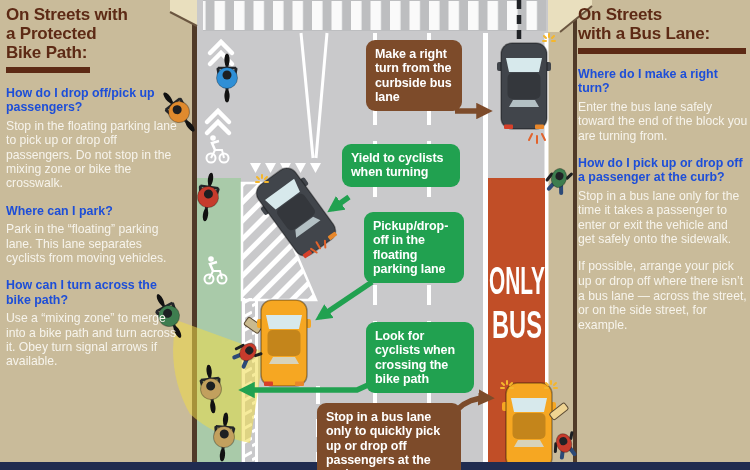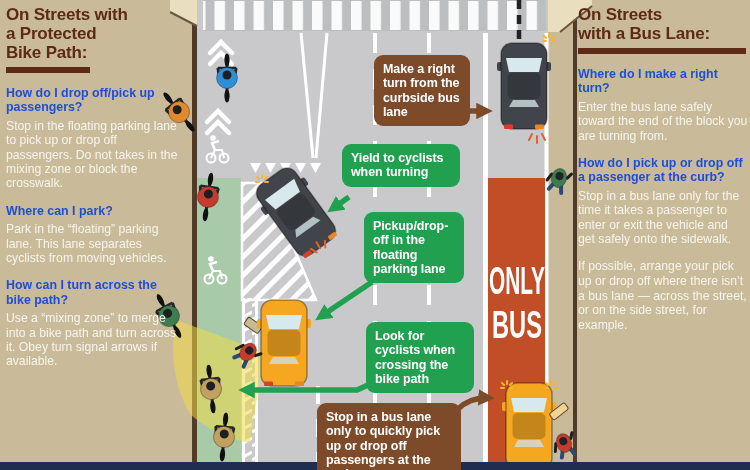--- a/index.html
+++ b/index.html
@@ -204,21 +204,21 @@
 <div class="panel" id="left-panel">
   <div class="panel-inner">
     <div class="p-title">
       <span>On Streets with</span>
       <span>a Protected</span>
       <span>Bike Path:</span>
     </div>
     <div class="t-bar"></div>
     <div class="qa">
       <div class="q">How do I drop off/pick up passengers?</div>
-      <div class="a">Stop in the floating parking lane to pick up or drop off passengers. Do not takes in the mixing zone or block the crosswalk.</div>
+      <div class="a">Stop in the floating parking lane to pick up or drop off passengers. Do not stop in the mixing zone or bike the crosswalk.</div>
     </div>
     <div class="qa">
       <div class="q">Where can I park?</div>
       <div class="a">Park in the “floating” parking lane. This lane separates cyclists from moving vehicles.</div>
     </div>
     <div class="qa">
       <div class="q">How can I turn across the bike path?</div>
       <div class="a">Use a “mixing zone” to merge into a bike path and turn across it. Obey turn signal arrows if available.</div>
     </div>
   </div>
@@ -236,17 +236,17 @@
       <div class="a">Enter the bus lane safely toward the end of the block you are turning from.</div>
     </div>
     <div class="qa">
       <div class="q">How do I pick up or drop off a passenger at the curb?</div>
       <div class="a">Stop in a bus lane only for the time it takes a passenger to enter or exit the vehicle and get safely onto the sidewalk.</div>
     </div>
     <div class="note">If possible, arrange your pick up or drop off where there isn’t a bus lane — across the street, or on the side street, for example.</div>
   </div>
 </div>
 
-<div class="callout co-brown" style="left:366px;top:55px;width:78px;margin-left:8px;">Make a right turn from the curbside bus lane</div>
+<div class="callout co-brown" style="left:366px;top:40px;width:78px;">Make a right turn from the curbside bus lane</div>
 <div class="callout co-green" style="left:342px;top:144px;width:100px;">Yield to cyclists when turning</div>
 <div class="callout co-green" style="left:364px;top:212px;width:82px;">Pickup/drop-off in the floating parking lane</div>
 <div class="callout co-green" style="left:366px;top:322px;width:90px;">Look for cyclists when crossing the bike path</div>
 <div class="callout co-brown" style="left:317px;top:403px;width:126px;">Stop in a bus lane only to quickly pick up or drop off passengers at the curb</div>
 
 </body></html>

